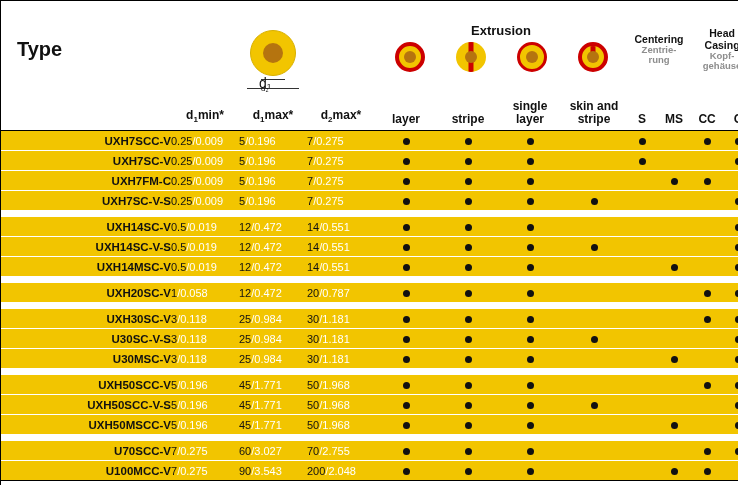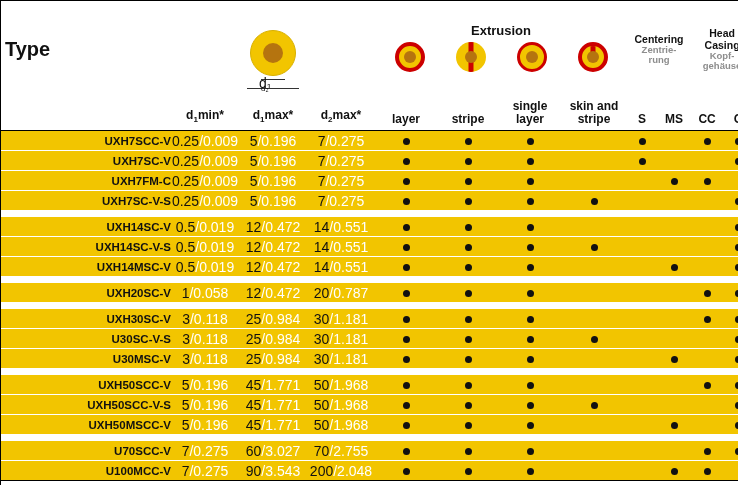--- a/index.html
+++ b/index.html
@@ -27,21 +27,21 @@
     padding:0;
     margin:0;
     vertical-align:middle;
     border:0;
   }
 
   
   .hdr-cell{background:#ffffff;}
   .type-title{
     font-size:20px;font-weight:bold;
-    padding-left:4px;
+    padding-left:16px;
     text-align:left;
     color:#111;
   }
   .extrusion-title{
     text-align:center;font-weight:bold;font-size:13px;
     padding-bottom:2px;
   }
   .centering-title,.headcasing-title{
     text-align:center;font-weight:bold;font-size:10.5px;line-height:1.15;
   }
@@ -70,22 +70,22 @@
   tr.data{background:#f2c500;}
   tr.gap td{height:6px;background:#ffffff;border:0;}
 
   .typecell{
     font-weight:bold;font-size:11.5px;
     padding-left:6px;
     text-align:right;
     white-space:nowrap;
   }
   .dim{
-    text-align:center;
-    font-size:14px;
+    text-align:left;
+    font-size:11px;
     white-space:nowrap;
   }
   .dim .mm{color:#111;}
   .dim .inch{color:#ffffff;}
   .dotcell{text-align:center;}
   .dot{
     display:inline-block;
     width:7px;height:7px;
     border-radius:50%;
     background:#111111;

